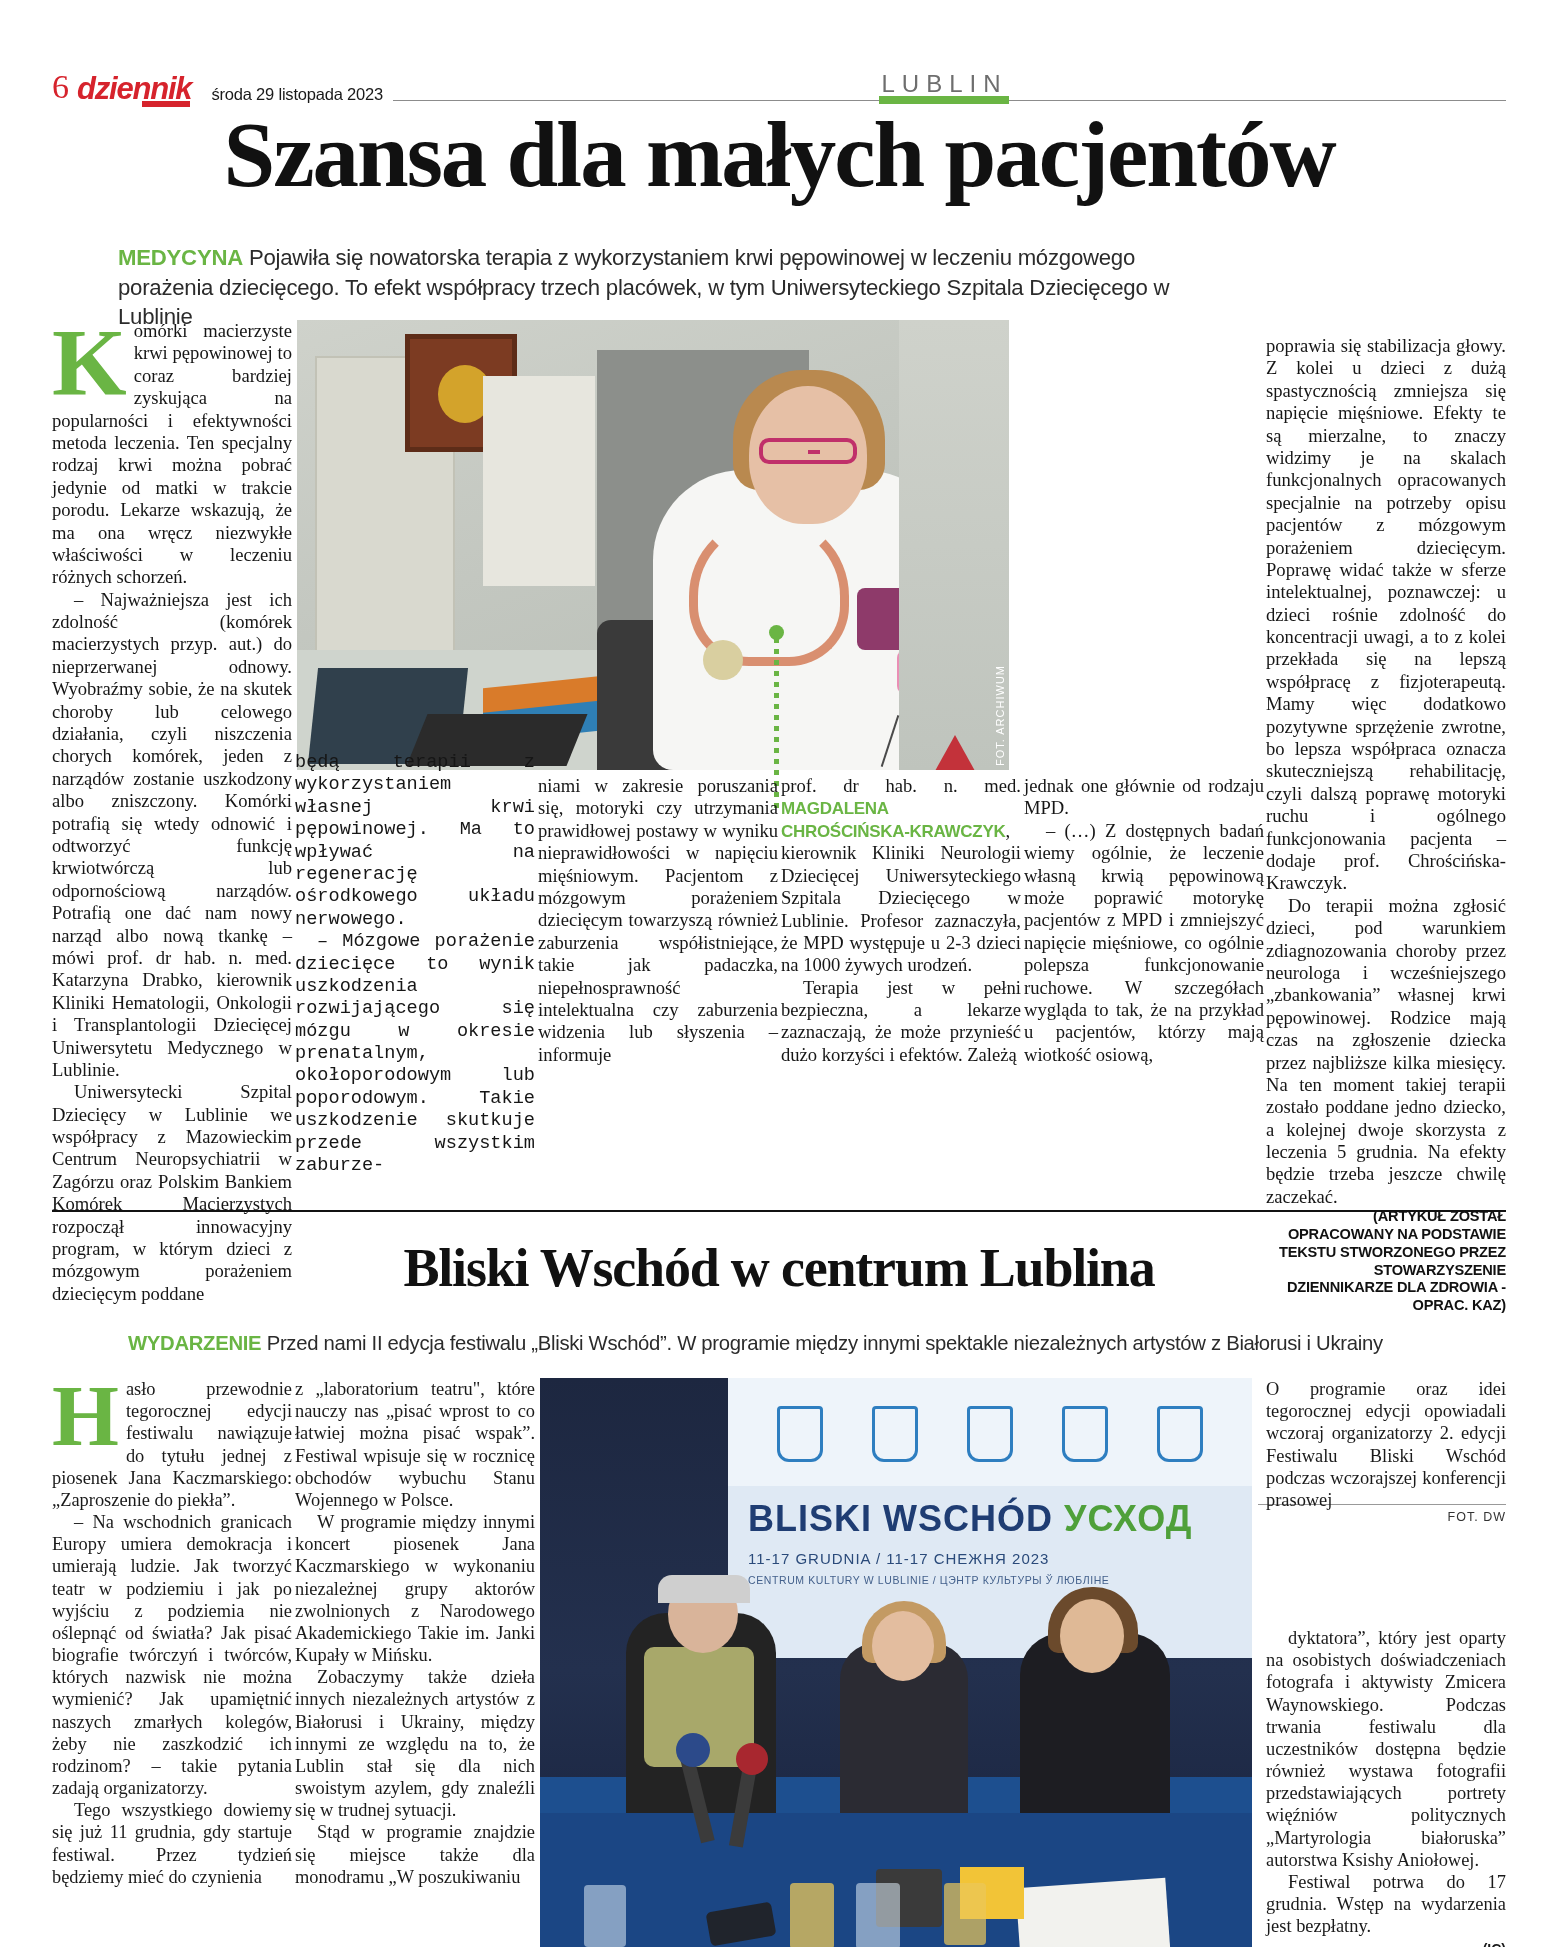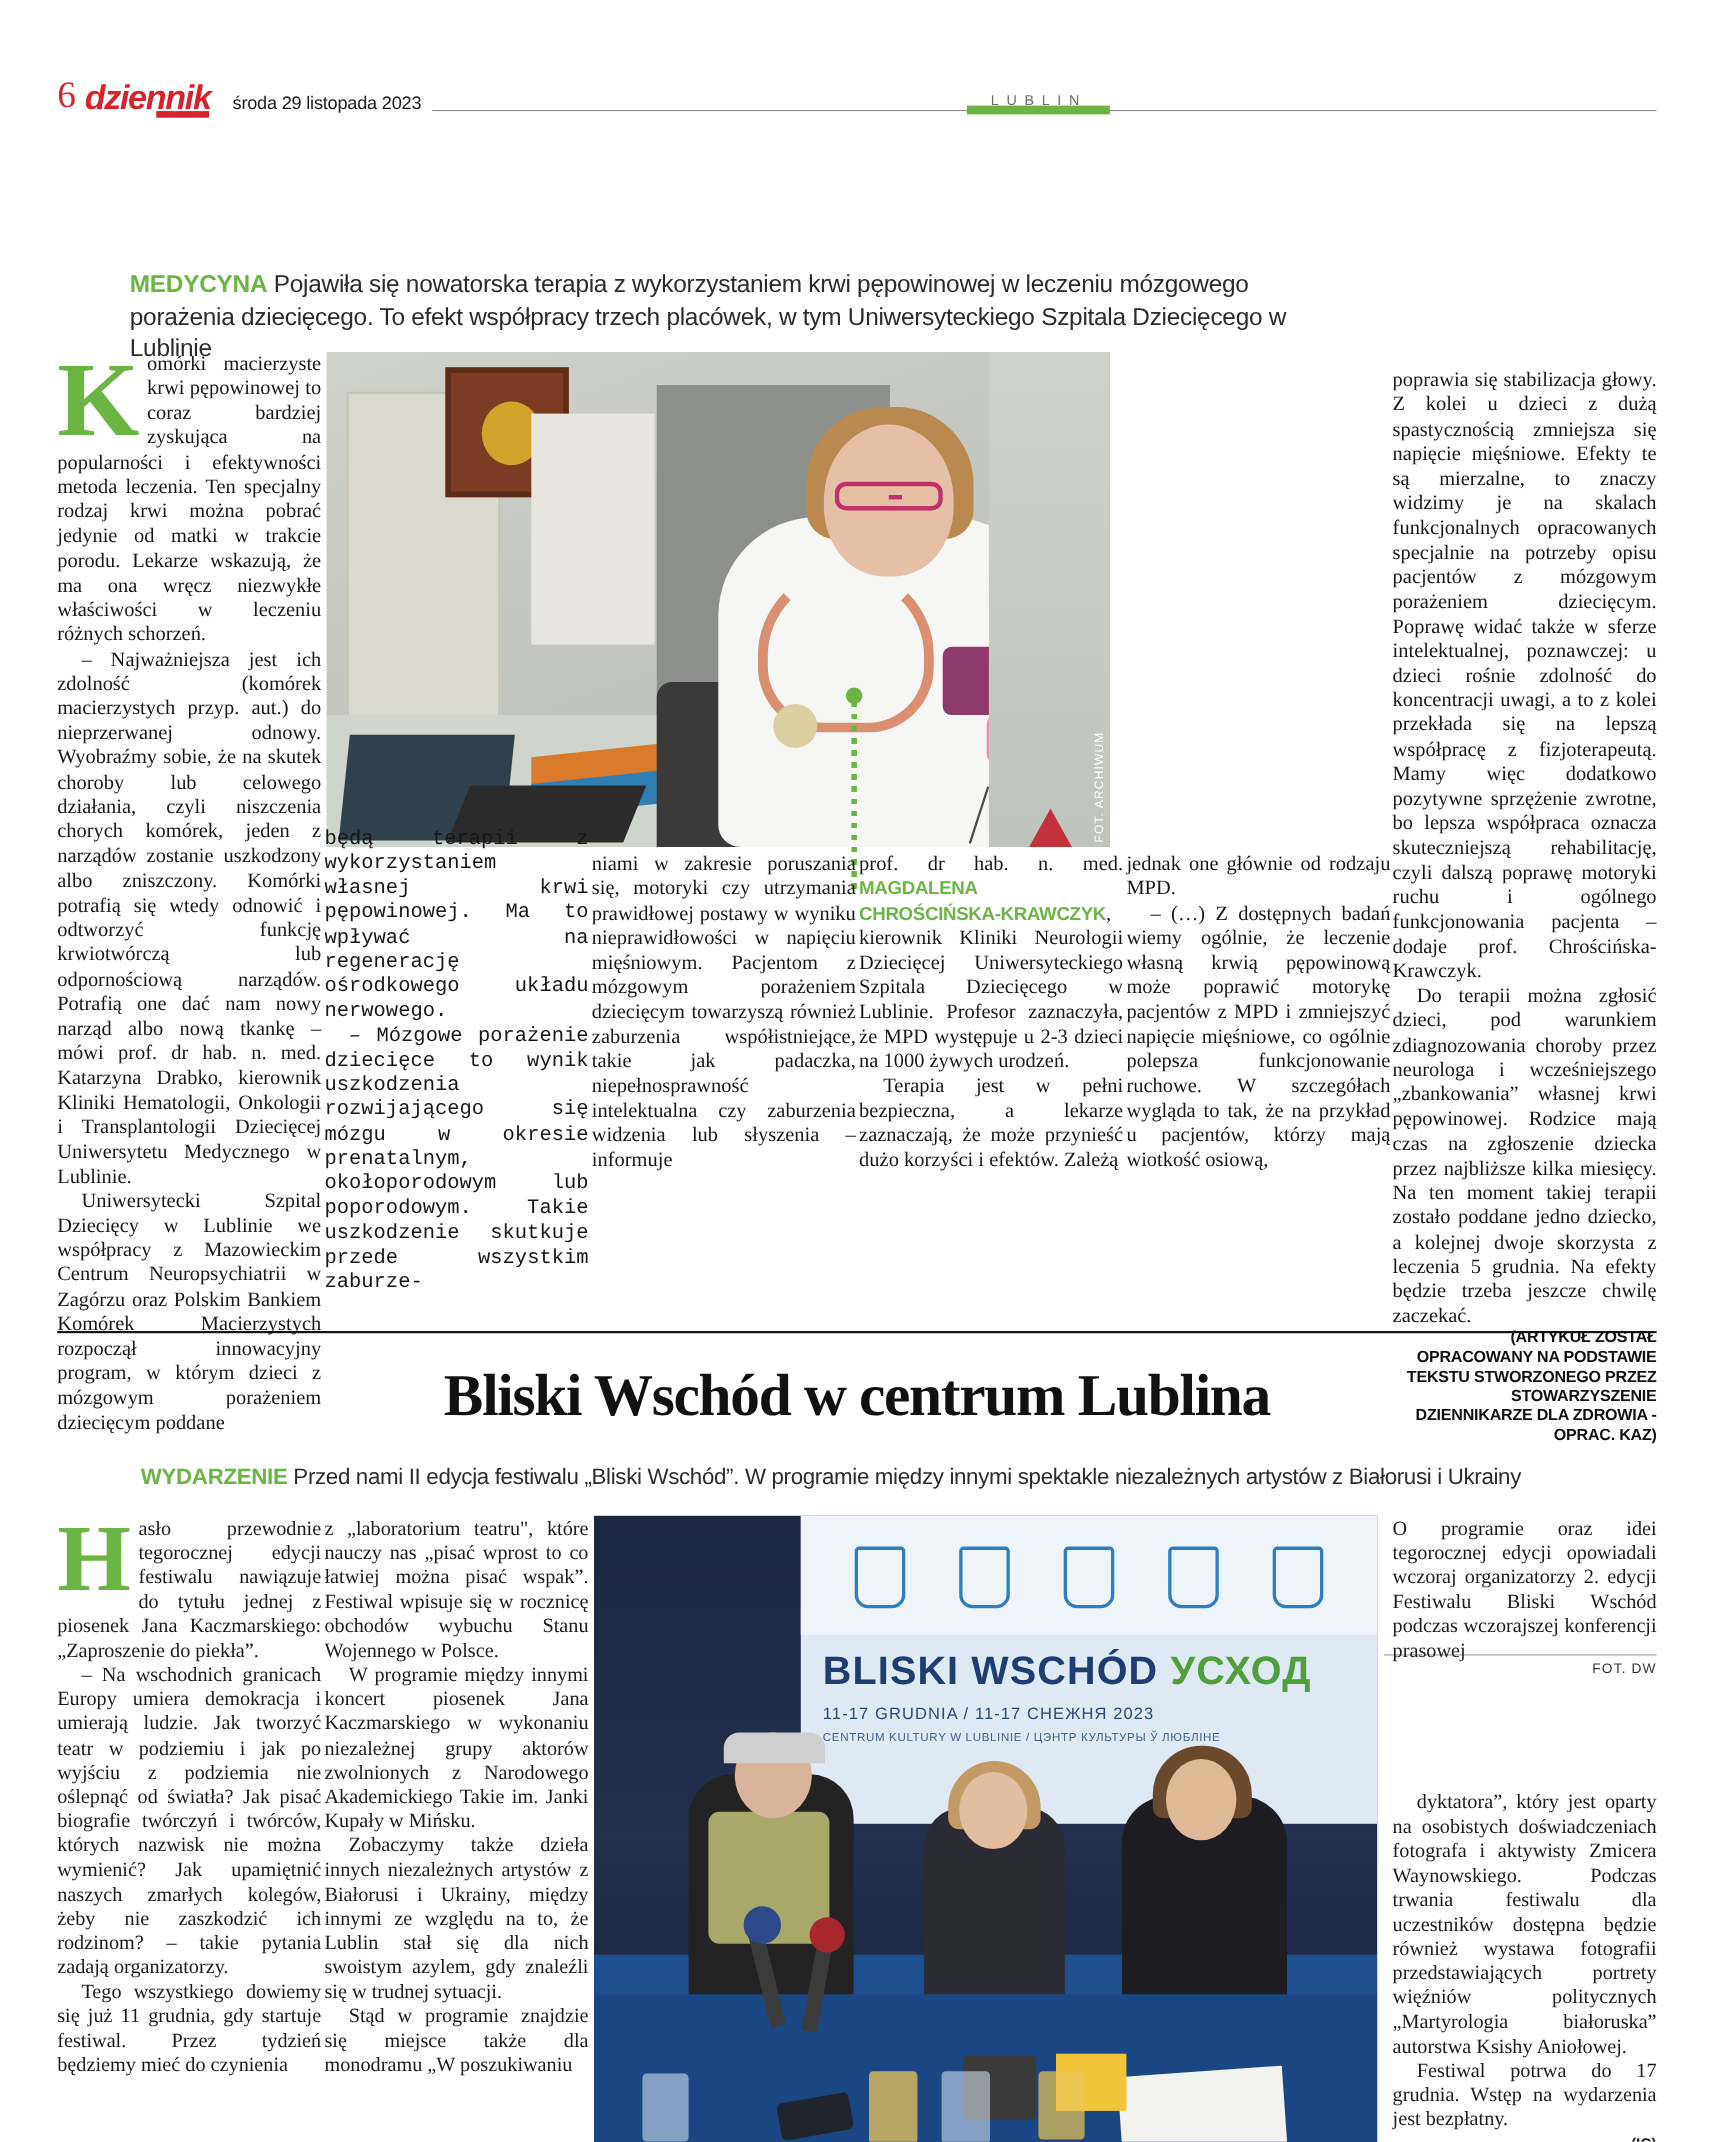--- a/index.html
+++ b/index.html
@@ -38,21 +38,21 @@
     padding-left: 10px; padding-bottom: 2px; letter-spacing: -0.2px;
   }
   .rule-wrap { flex: 1; position: relative; height: 100%; }
   .rule-wrap .hline {
     position: absolute; left: 10px; right: 0; bottom: 3px; height: 1px; background: #8c8c8c;
   }
   .section-tag {
     position: absolute; left: 50%; transform: translateX(-50%);
     bottom: 6px;
     font-family: "Liberation Sans", sans-serif;
-    font-size: 13px; letter-spacing: 7px; color: #6e6e6e; font-weight: 400;
+    font-size: 24px; letter-spacing: 7px; color: #6e6e6e; font-weight: 400;
     background: #fff; padding: 0 7px;
   }
   .section-underline {
     position: absolute; left: 50%; transform: translateX(-50%);
     bottom: 0px; width: 130px; height: 8px; background: #6ab544;
   }
 
   
   .headline1 {
     position: absolute; left: 52px; top: 108px; width: 1454px;
@@ -235,20 +235,21 @@
     <div class="folio">6</div>
     <div class="logo">dziennik</div>
     <div class="issue-date">środa 29 listopada 2023</div>
     <div class="rule-wrap">
       <div class="hline"></div>
       <div class="section-tag">LUBLIN</div>
       <div class="section-underline"></div>
     </div>
   </div>
 
+  <h1 class="headline1">Szansa dla małych pacjentów</h1>
 
   <div class="lead1">
     <span class="kicker">MEDYCYNA</span><span> Pojawiła się nowatorska terapia z wykorzystaniem krwi pępowinowej w leczeniu mózgowego porażenia dziecięcego. To efekt współpracy trzech placówek, w tym Uniwersyteckiego Szpitala Dziecięcego w Lublinie</span>
   </div>
 
   <div class="photo1">
     <div class="p1-wall"></div>
     <div class="p1-board"></div>
     <div class="p1-frame"></div>
     <div class="p1-board2"></div>

